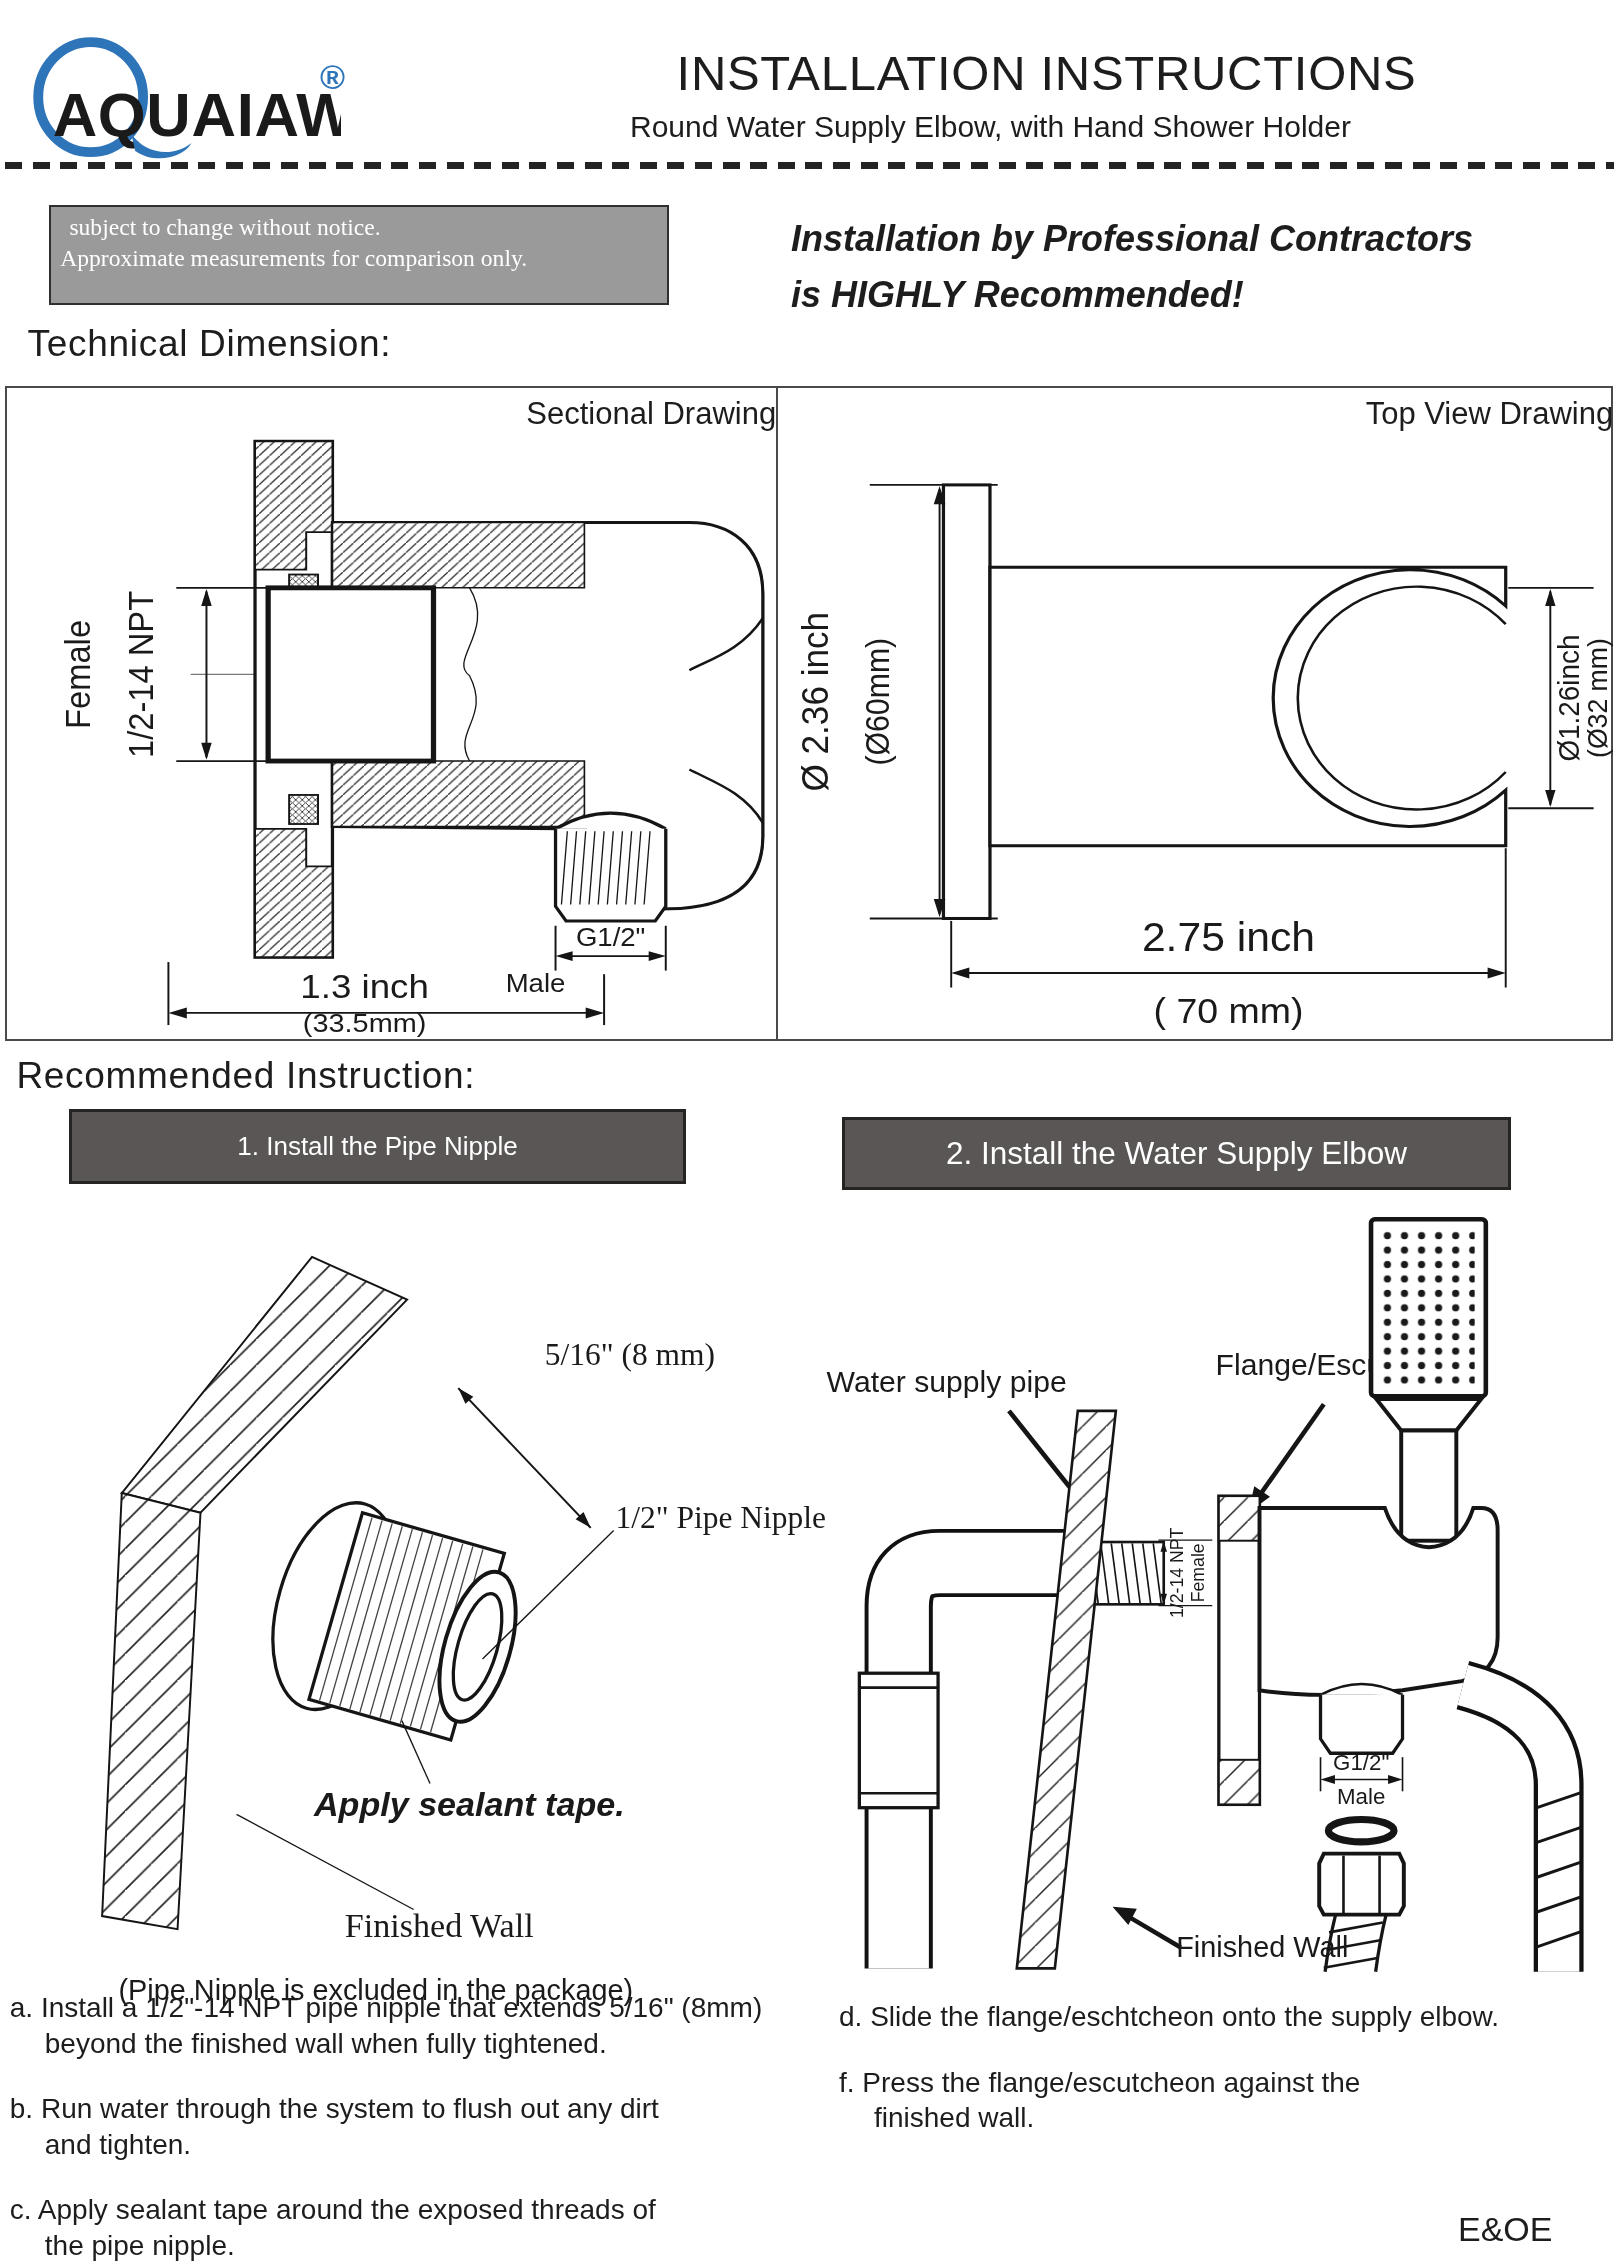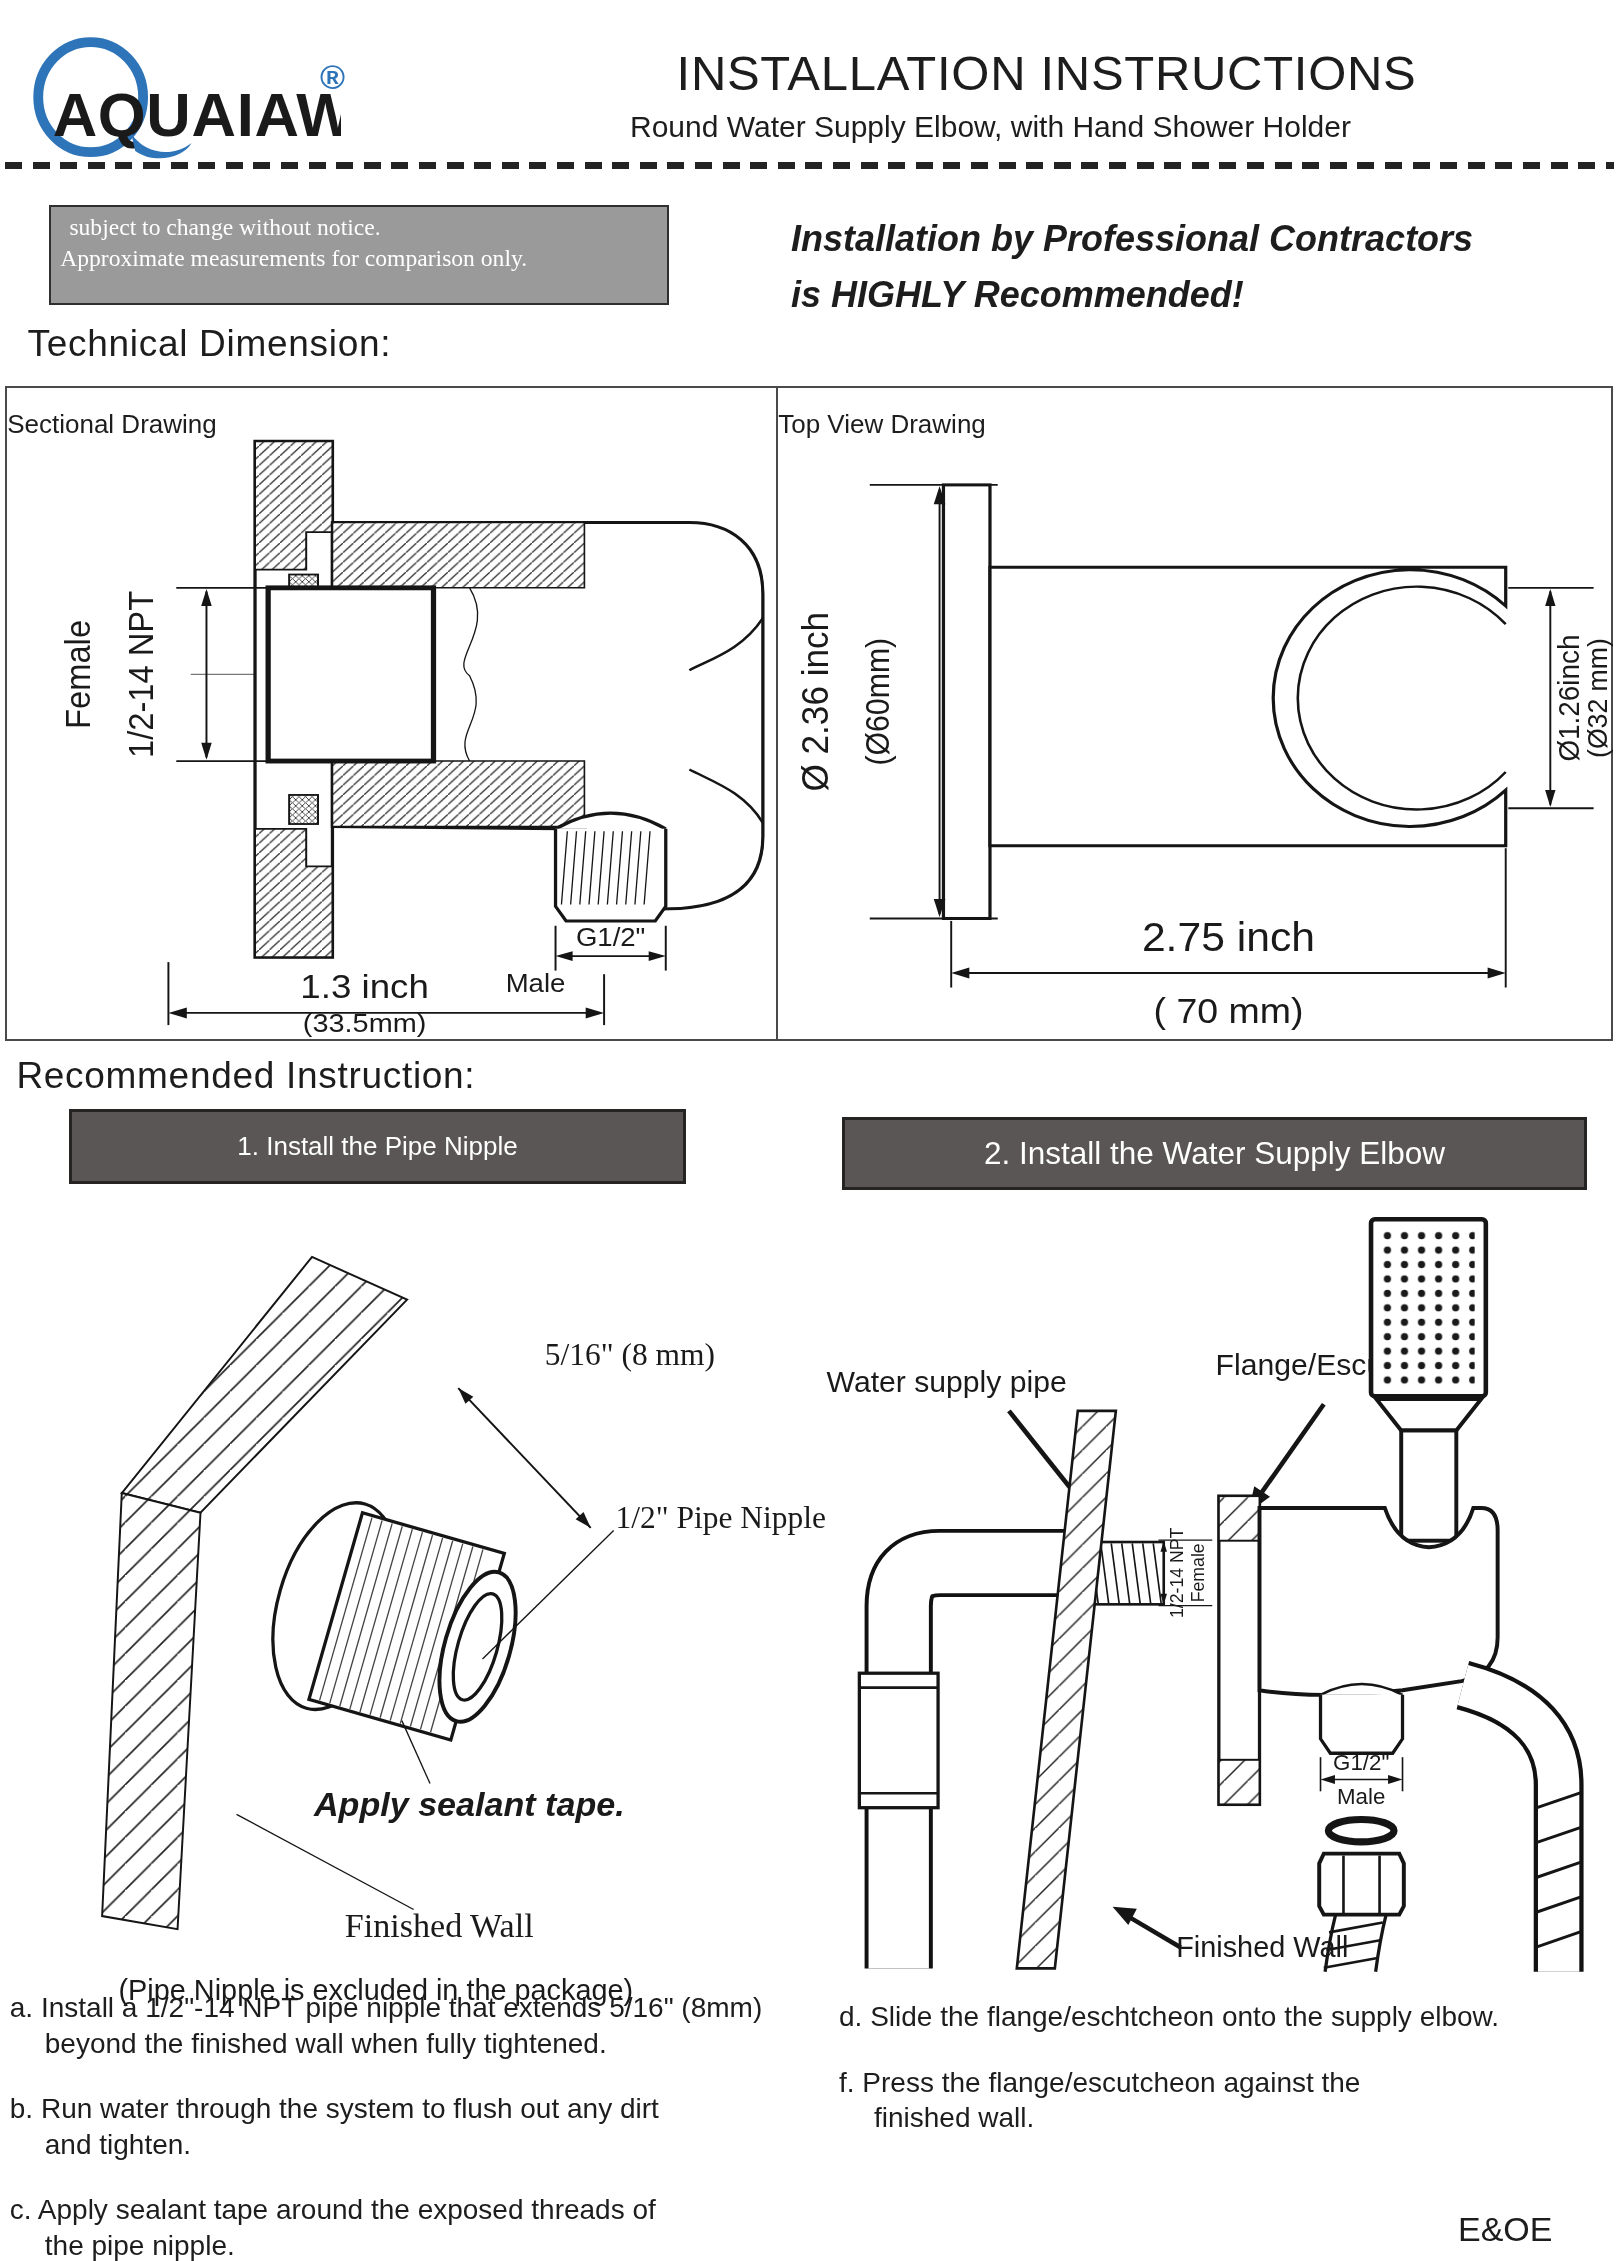--- a/index.html
+++ b/index.html
@@ -12,26 +12,26 @@
   .dashrule{left:5.2px;top:162px;width:1609px;height:6.6px;
             background:repeating-linear-gradient(90deg,#232323 0 17px,transparent 17px 27.6px);}
   .notebox{left:49px;top:205px;width:620px;height:100px;background:#9a9a9a;border:2.6px solid #2f2f2f;
            color:#ffffff;font-family:"Liberation Serif",serif;font-size:23.6px;line-height:1.3;padding:5.2px 9.2px;box-sizing:border-box;}
   .notebox .ind{padding-left:9.2px;}
   .recommend{left:791px;top:211px;width:840px;font-size:36px;font-weight:bold;font-style:italic;line-height:1.55;}
   .h1{left:27.6px;top:323px;font-size:37px;letter-spacing:0.7px;}
   .techbox{left:5.2px;top:386px;width:1608px;height:655px;border:2px solid #4a4a4a;box-sizing:border-box;}
   .cellL{left:0;top:0;width:769px;height:651px;}
   .cellR{left:769px;top:0;width:837px;height:651px;border-left:2px solid #4a4a4a;box-sizing:border-box;}
-  .draw-title{top:21px;width:100%;text-align:left;font-size:26px;}
+  .draw-title{top:8px;width:100%;text-align:right;font-size:31px;}
   .cell-svg{left:0;top:0;width:100%;height:651px;}
   .h2{left:16.4px;top:1055px;font-size:37px;letter-spacing:0.7px;}
   .stepbox{background:#5a5656;border:3.3px solid #262323;color:#ffffff;display:flex;align-items:center;justify-content:center;box-sizing:border-box;}
   .step1{left:69px;top:1109px;width:617px;height:75px;font-size:26px;}
-  .step2{left:842px;top:1117px;width:745px;height:73px;font-size:31.5px;}
+  .step2{left:842px;top:1117px;width:669px;height:73px;font-size:31.5px;}
   .listL{left:9.8px;top:1990px;width:810px;font-size:28px;line-height:1.27;}
   .listR{left:839px;top:1999px;width:781px;font-size:28px;line-height:1.27;}
   .listL p,.listR p{margin:0 0 30px 0;white-space:pre-line;padding-left:35px;text-indent:-35px;}
   .eoe{left:1458px;top:2210px;font-size:34px;}
   .regmark{left:320px;top:58px;font-size:34px;color:#2E74B8;font-weight:bold;}
   svg{display:block;}
   svg text{fill:#1a1a1a;}
 </style>
 </head>
 <body>

